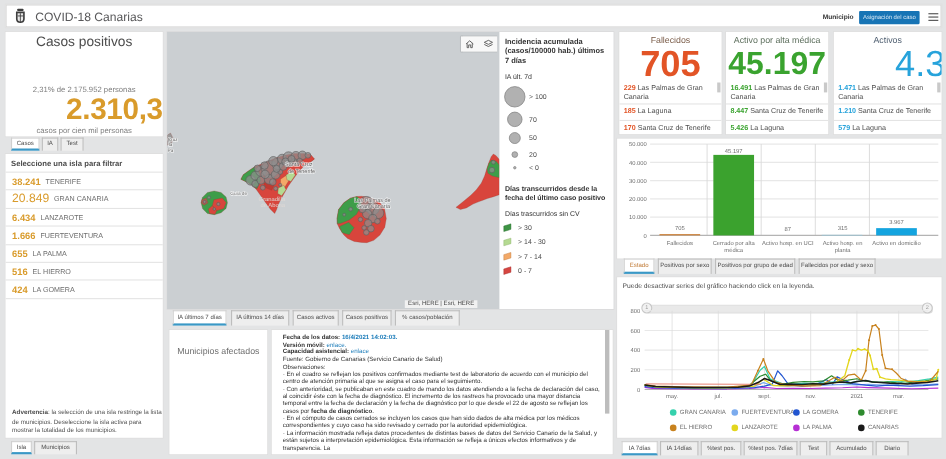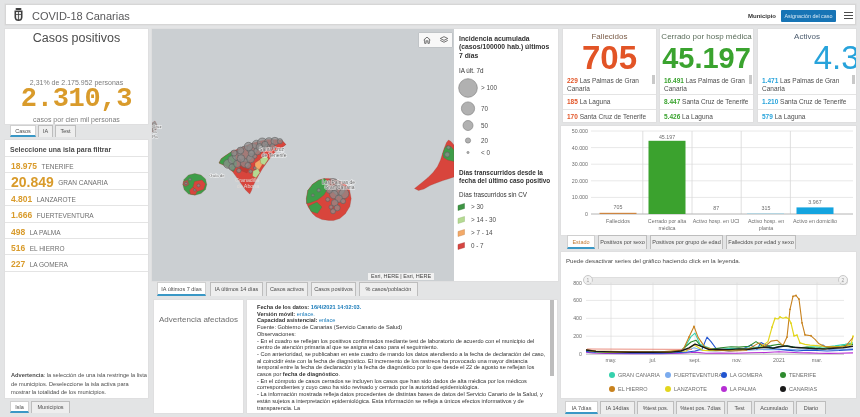--- a/index.html
+++ b/index.html
@@ -26,37 +26,37 @@
   <div class="abs" style="left:838px;top:7px;width:9px;height:9px;">
     <div style="height:1.3px;background:#4c4c4c;margin-bottom:1.7px;"></div>
     <div style="height:1.3px;background:#4c4c4c;margin-bottom:1.7px;"></div>
     <div style="height:1.3px;background:#4c4c4c;"></div>
   </div>
 </div>
 
 <div class="panel" style="left:5px;top:29px;width:143px;height:95px;">
   <div class="abs" style="left:0;top:2px;width:143px;text-align:center;font-size:12.5px;color:#4c4c4c;">Casos positivos</div>
   <div class="abs" style="left:0;top:50px;width:143px;text-align:center;font-size:7px;color:#7c7c7c;">2,31% de 2.175.952 personas</div>
-  <div class="abs" style="left:0;top:57px;width:143px;text-align:center;font-size:27px;line-height:27px;letter-spacing:-0.3px;font-weight:bold;color:#d99b2b;font-family:Liberation Mono, monospace;">2.310,3</div>
+  <div class="abs" style="left:0;top:57px;width:143px;text-align:right;font-size:27px;line-height:27px;letter-spacing:-0.3px;font-weight:bold;color:#d99b2b;">2.310,3</div>
   <div class="abs" style="left:0;top:87px;width:143px;text-align:center;font-size:7px;color:#7c7c7c;">casos por cien mil personas</div>
 </div>
 <div class="tab on" style="left:10px;top:125px;width:26px;height:12px;line-height:11px;">Casos</div>
 <div class="tab" style="left:38px;top:125px;width:15px;height:12px;line-height:11px;">IA</div>
 <div class="tab" style="left:55px;top:125px;width:21px;height:12px;line-height:11px;">Test</div>
 
 <div class="panel" style="left:5px;top:140px;width:143px;height:258px;">
   <div class="abs" style="left:5px;top:6px;font-size:7px;font-weight:bold;color:#4c4c4c;">Seleccione una isla para filtrar</div>
   <div class="abs" style="left:0;top:16px;width:143px;" id="islandlist">
-      <div style="border-top:1px solid #e4e4e4;height:15.4px;padding-left:6px;"><span style="font-size:8.5px;font-weight:bold;color:#d99b2b;vertical-align:middle;line-height:15.4px;">18.975</span> <span style="font-size:6.5px;color:#6e6e6e;vertical-align:middle;line-height:15.4px;">TENERIFE</span></div>
-      <div style="border-top:1px solid #e4e4e4;height:15.4px;padding-left:6px;"><span style="font-size:14px;font-weight:bold;color:#d99b2b;vertical-align:middle;line-height:15.4px;">20.849</span> <span style="font-size:6.5px;color:#6e6e6e;vertical-align:middle;line-height:15.4px;">GRAN CANARIA</span></div>
-      <div style="border-top:1px solid #e4e4e4;height:15.4px;padding-left:6px;"><span style="font-size:8.5px;font-weight:bold;color:#d99b2b;vertical-align:middle;line-height:15.4px;">4.801</span> <span style="font-size:6.5px;color:#6e6e6e;vertical-align:middle;line-height:15.4px;">LANZAROTE</span></div>
+      <div style="border-top:1px solid #e4e4e4;height:15.4px;padding-left:6px;"><span style="font-size:8.5px;font-weight:bold;color:#d99b2b;vertical-align:middle;line-height:15.4px;">38.241</span> <span style="font-size:6.5px;color:#6e6e6e;vertical-align:middle;line-height:15.4px;">TENERIFE</span></div>
+      <div style="border-top:1px solid #e4e4e4;height:15.4px;padding-left:6px;"><span style="font-size:11px;font-weight:normal;color:#d99b2b;vertical-align:middle;line-height:15.4px;">20.849</span> <span style="font-size:6.5px;color:#6e6e6e;vertical-align:middle;line-height:15.4px;">GRAN CANARIA</span></div>
+      <div style="border-top:1px solid #e4e4e4;height:15.4px;padding-left:6px;"><span style="font-size:8.5px;font-weight:bold;color:#d99b2b;vertical-align:middle;line-height:15.4px;">6.434</span> <span style="font-size:6.5px;color:#6e6e6e;vertical-align:middle;line-height:15.4px;">LANZAROTE</span></div>
       <div style="border-top:1px solid #e4e4e4;height:15.4px;padding-left:6px;"><span style="font-size:8.5px;font-weight:bold;color:#d99b2b;vertical-align:middle;line-height:15.4px;">1.666</span> <span style="font-size:6.5px;color:#6e6e6e;vertical-align:middle;line-height:15.4px;">FUERTEVENTURA</span></div>
-      <div style="border-top:1px solid #e4e4e4;height:15.4px;padding-left:6px;"><span style="font-size:8.5px;font-weight:bold;color:#d99b2b;vertical-align:middle;line-height:15.4px;">498</span> <span style="font-size:6.5px;color:#6e6e6e;vertical-align:middle;line-height:15.4px;">LA PALMA</span></div>
+      <div style="border-top:1px solid #e4e4e4;height:15.4px;padding-left:6px;"><span style="font-size:8.5px;font-weight:bold;color:#d99b2b;vertical-align:middle;line-height:15.4px;">655</span> <span style="font-size:6.5px;color:#6e6e6e;vertical-align:middle;line-height:15.4px;">LA PALMA</span></div>
       <div style="border-top:1px solid #e4e4e4;height:15.4px;padding-left:6px;"><span style="font-size:8.5px;font-weight:bold;color:#d99b2b;vertical-align:middle;line-height:15.4px;">516</span> <span style="font-size:6.5px;color:#6e6e6e;vertical-align:middle;line-height:15.4px;">EL HIERRO</span></div>
-      <div style="border-top:1px solid #e4e4e4;height:15.4px;padding-left:6px;"><span style="font-size:8.5px;font-weight:bold;color:#d99b2b;vertical-align:middle;line-height:15.4px;">227</span> <span style="font-size:6.5px;color:#6e6e6e;vertical-align:middle;line-height:15.4px;">LA GOMERA</span></div>
+      <div style="border-top:1px solid #e4e4e4;height:15.4px;padding-left:6px;"><span style="font-size:8.5px;font-weight:bold;color:#d99b2b;vertical-align:middle;line-height:15.4px;">424</span> <span style="font-size:6.5px;color:#6e6e6e;vertical-align:middle;line-height:15.4px;">LA GOMERA</span></div>
       <div style="border-top:1px solid #e4e4e4;"></div>
     </div>
   <div class="abs" style="left:6px;top:231px;width:137px;font-size:5.7px;color:#4c4c4c;line-height:8.7px;"><b>Advertencia</b>: la selección de una isla restringe la lista de municipios. Deseleccione la isla activa para mostrar la totalidad de los municipios.</div>
 </div>
 <div class="tab on" style="left:10px;top:401px;width:19px;height:12px;line-height:11px;">Isla</div>
 <div class="tab" style="left:31px;top:401px;width:39px;height:12px;line-height:11px;">Municipios</div>
 
 <div class="panel" style="left:152px;top:29px;width:406px;height:252px;background:#cbcfd2;overflow:hidden;">
   <svg width="406" height="252" viewBox="0 0 406 252" style="position:absolute;left:0;top:0;">
     <rect x="0" y="0" width="406" height="252" fill="#cbcfd2"></rect>
@@ -184,21 +184,21 @@
   </div>
 </div>
 
 <div class="tab on" style="left:157px;top:282px;width:49px;height:14px;line-height:13px;">IA últimos 7 días</div>
 <div class="tab" style="left:210px;top:282px;width:53px;height:14px;line-height:13px;">IA últimos 14 días</div>
 <div class="tab" style="left:266px;top:282px;width:42px;height:14px;line-height:13px;">Casos activos</div>
 <div class="tab" style="left:311px;top:282px;width:45px;height:14px;line-height:13px;">Casos positivos</div>
 <div class="tab" style="left:359px;top:282px;width:59px;height:14px;line-height:13px;">% casos/población</div>
 
 <div class="panel" style="left:154px;top:300px;width:89px;height:113px;">
-  <div class="abs" style="left:0;top:15px;width:89px;text-align:center;font-size:8px;color:#6e6e6e;">Advertencia afectados</div>
+  <div class="abs" style="left:0;top:15px;width:89px;text-align:center;font-size:8px;color:#6e6e6e;">Municipios afectados</div>
 </div>
 <div class="panel" style="left:247px;top:300px;width:310px;height:113px;overflow:hidden;">
   <div class="abs" style="left:10px;top:4px;width:290px;font-size:5.6px;color:#323232;line-height:6.7px;">
     <div><b>Fecha de los datos:</b> <b style="color:#1a7bb9;">16/4/2021 14:02:03.</b></div>
     <div><b>Versión móvil:</b> <span style="color:#1a7bb9;">enlace.</span></div>
     <div><b>Capacidad asistencial:</b> <span style="color:#1a7bb9;">enlace</span></div>
     <div>Fuente: Gobierno de Canarias (Servicio Canario de Salud)</div>
     <div>Observaciones:</div>
     <div>- En el cuadro se reflejan los positivos confirmados mediante test de laboratorio de acuerdo con el municipio del centro de atención primaria al que se asigna el caso para el seguimiento.</div>
     <div>- Con anterioridad, se publicaban en este cuadro de mando los datos atendiendo a la fecha de declaración del caso, al coincidir éste con la fecha de diagnóstico. El incremento de los rastreos ha provocado una mayor distancia temporal entre la fecha de declaración y la fecha de diagnóstico por lo que desde el 22 de agosto se reflejan los casos por <b>fecha de diagnóstico</b>.</div>
@@ -212,21 +212,21 @@
     <div class="abs" style="left:0;top:3px;width:93px;text-align:center;font-size:8px;color:#7a5c48;white-space:nowrap;overflow:hidden;">Fallecidos</div>
     <div class="abs" style="left:0;top:14px;width:93px;text-align:center;font-size:33px;line-height:30px;font-weight:bold;color:#e25426;">705</div>
     <div class="abs" style="left:0;top:45px;width:93px;font-size:6.5px;color:#4d4d4d;">
       <div style="height:17.4px;padding:3px 1px 0 4px;line-height:7.9px;"><b style="color:#e25426;">229</b> Las Palmas de Gran Canaria</div>
       <div style="border-top:1px solid #e4e4e4;height:10.9px;padding:3px 1px 0 4px;line-height:7.9px;white-space:nowrap;overflow:hidden;"><b style="color:#e25426;">185</b> La Laguna</div>
       <div style="border-top:1px solid #e4e4e4;height:10.9px;padding:3px 1px 0 4px;line-height:7.9px;white-space:nowrap;overflow:hidden;"><b style="color:#e25426;">170</b> Santa Cruz de Tenerife</div>
     </div>
     <div class="abs" style="left:89px;top:46px;width:3px;height:9px;background:#c9c9c9;"></div>
   </div>
 <div class="panel" style="left: 660px; top: 29px; width: 93px; height: 93px; overflow: hidden;" id="card2">
-    <div class="abs" style="left:0;top:3px;width:93px;text-align:center;font-size:8px;color:#5c6e5c;white-space:nowrap;overflow:hidden;">Cerrado por hosp médica</div>
+    <div class="abs" style="left:0;top:3px;width:93px;text-align:center;font-size:8px;color:#5c6e5c;white-space:nowrap;overflow:hidden;">Activo por alta médica</div>
     <div class="abs" style="left:0;top:14px;width:93px;text-align:center;font-size:29px;line-height:30px;font-weight:bold;color:#3aa32f;">45.197</div>
     <div class="abs" style="left:0;top:45px;width:93px;font-size:6.5px;color:#4d4d4d;">
       <div style="height:17.4px;padding:3px 1px 0 4px;line-height:7.9px;"><b style="color:#3aa32f;">16.491</b> Las Palmas de Gran Canaria</div>
       <div style="border-top:1px solid #e4e4e4;height:10.9px;padding:3px 1px 0 4px;line-height:7.9px;white-space:nowrap;overflow:hidden;"><b style="color:#3aa32f;">8.447</b> Santa Cruz de Tenerife</div>
       <div style="border-top:1px solid #e4e4e4;height:10.9px;padding:3px 1px 0 4px;line-height:7.9px;white-space:nowrap;overflow:hidden;"><b style="color:#3aa32f;">5.426</b> La Laguna</div>
     </div>
     <div class="abs" style="left:89px;top:46px;width:3px;height:9px;background:#c9c9c9;"></div>
   </div>
 <div class="panel" style="left: 758px; top: 29px; width: 98px; height: 93px; overflow: hidden;" id="card3">
     <div class="abs" style="left:0;top:3px;width:98px;text-align:center;font-size:8px;color:#4c5c6e;white-space:nowrap;overflow:hidden;">Activos</div>

